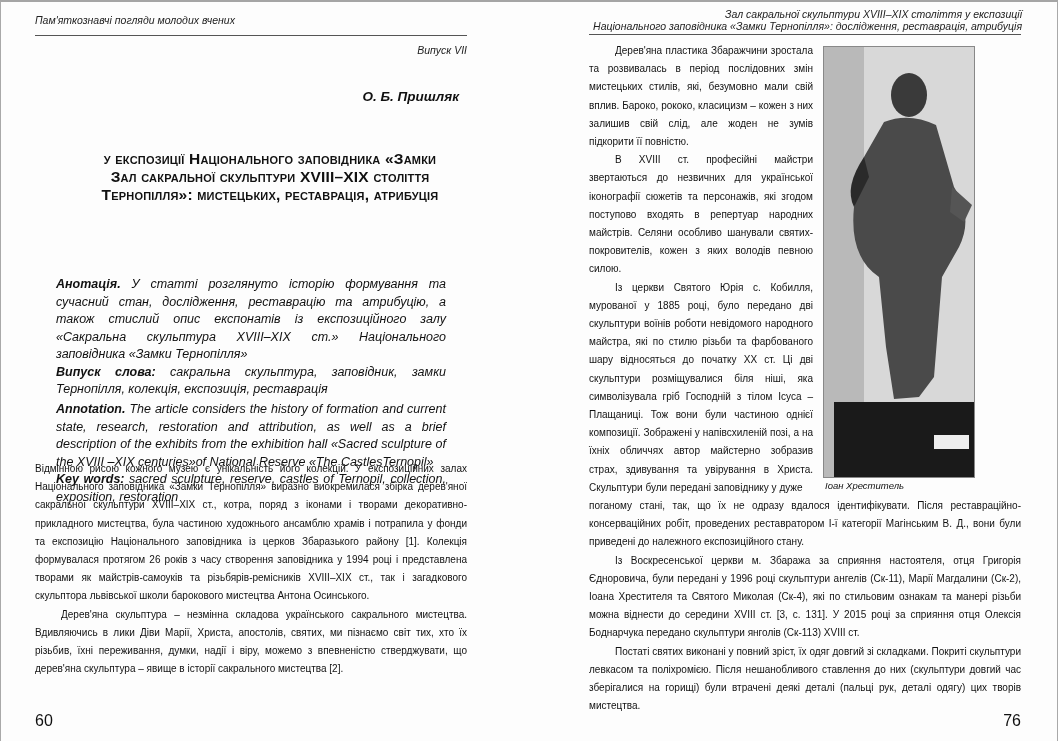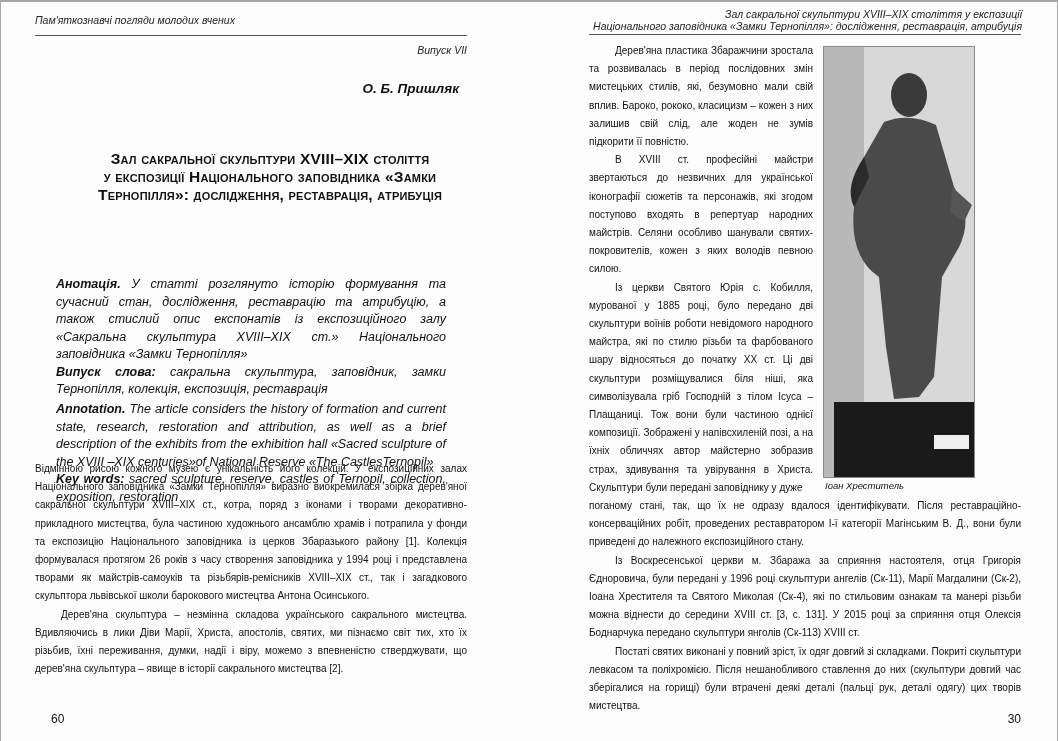--- a/index.html
+++ b/index.html
@@ -7,47 +7,47 @@
     width:1058px; height:741px; overflow:hidden; position:relative;
     background:#fdfdfd;
     font-family:"Liberation Sans", sans-serif; color:#111;
   }
   .frame { position:absolute; left:0; top:0; width:1056px; height:739px; border:1px solid #a9a9a9; border-top:2px solid #a5a5a5; border-bottom:2px solid #b5b5b5; background:#fdfdfd; }
   .page { position:absolute; top:0; height:741px; }
   .page.left { left:0; width:529px; }
   .page.right { left:529px; width:529px; }
   .run-head { position:absolute; font-size:10.5px; font-style:italic; color:#222; }
   .rule { position:absolute; height:1px; background:#555; }
-  .author { position:absolute; right:70px; top:81px; font-size:13.5px; font-weight:bold; font-style:italic; }
+  .author { position:absolute; right:70px; top:89px; font-size:13.5px; font-weight:bold; font-style:italic; }
   .title { position:absolute; left:40px; width:460px; top:150px; text-align:center; font-weight:bold; font-size:15.5px; line-height:18px; font-variant:small-caps; letter-spacing:0.2px; }
   .abstract { position:absolute; left:56px; width:390px; font-size:12.5px; line-height:17.5px; font-style:italic; text-align:justify;margin-top:45px; }
   .abstract b { font-style:italic; }
   .body-text { position:absolute; font-size:10px; line-height:18.2px; text-align:justify; }
   .body-text p { margin:0; }
   .body-text p.ind { text-indent:26px; }
-  .pnum { position:absolute; font-size:12px;margin-left:16px; }
+  .pnum { position:absolute; font-size:16px; }
   .photo { position:absolute; left:294px; top:46px; width:150px; height:430px; border:1px solid #888; background:linear-gradient(90deg,#8a8a8a 0%,#c9c9c9 30%,#e6e6e6 100%); overflow:hidden; }
   .caption { position:absolute; left:296px; top:480px; font-size:9.5px; font-style:italic; }
 </style>
 </head>
 <body>
 
 <div class="frame"></div>
 
 <div class="page left">
   <div class="run-head" style="left:35px;top:14px;">Пам'яткознавчі погляди молодих вчених</div>
   <div class="run-head" style="right:62px;top:8px;margin-top:36px;">Випуск  VII</div>
   <div class="rule" style="left:35px;width:432px;top:35px;"></div>
 
   <div class="author">О. Б. Пришляк</div>
 
   <div class="title">
+    <div>у експозиції Національного заповідника «Замки</div>
     <div>Зал сакральної скульптури XVIII–XIX століття</div>
-    <div>у експозиції Національного заповідника «Замки</div>
-    <div>Тернопілля»: дослідження, реставрація, атрибуція</div>
+    <div>Тернопілля»: мистецьких, реставрація, атрибуція</div>
   </div>
 
   <div class="abstract" style="top:231px;">
     <b>Анотація.</b><span> У статті розглянуто історію формування та сучасний стан, дослідження, реставрацію та атрибуцію, а також стислий опис експонатів із експозиційного залу «Сакральна скульптура XVIII–XIX ст.» Національного заповідника «Замки Тернопілля»</span><br>
     <b>Випуск слова:</b><span> сакральна скульптура, заповідник, замки Тернопілля, колекція, експозиція, реставрація</span>
   </div>
 
   <div class="abstract" style="top:356px;">
     <b>Annotation.</b><span> The article considers the history of formation and current state, research, restoration and attribution, as well as a brief description of the exhibits from the exhibition hall «Sacred sculpture of the XVIII –XIX centuries»of National Reserve «The CastlesTernopil»</span><br>
     <b>Key words:</b><span> sacred sculpture, reserve, castles of Ternopil, collection, exposition, restoration</span>
@@ -87,14 +87,14 @@
     </svg>
   </div>
   <div class="caption">Іоан Хреститель</div>
 
   <div class="body-text" style="left:60px;width:432px;top:497px;">
     <p>поганому стані, так, що їх не одразу вдалося ідентифікувати. Після реставраційно-консерваційних робіт, проведених реставратором І-ї категорії Магінським В. Д., вони були приведені до належного експозиційного стану.</p>
     <p class="ind">Із Воскресенської церкви м. Збаража за сприяння настоятеля, отця Григорія Єдноровича, були передані у 1996 році скульптури ангелів (Ск-11), Марії Магдалини (Ск-2), Іоана Хрестителя та Святого Миколая (Ск-4), які по стильовим ознакам та манері різьби можна віднести до середини XVIII ст. [3, с. 131]. У 2015 році за сприяння отця Олексія Боднарчука передано скульптури янголів (Ск-113) XVIII ст.</p>
     <p class="ind">Постаті святих виконані у повний зріст, їх одяг довгий зі складками. Покриті скульптури левкасом та поліхромією. Після нешанобливого ставлення до них (скульптури довгий час зберігалися на горищі) були втрачені деякі деталі (пальці рук, деталі одягу) цих творів мистецтва.</p>
   </div>
 
-  <div class="pnum" style="right:37px;top:712px;">30</div>
+  <div class="pnum" style="right:37px;top:712px;">76</div>
 </div>
 
 </body></html>

